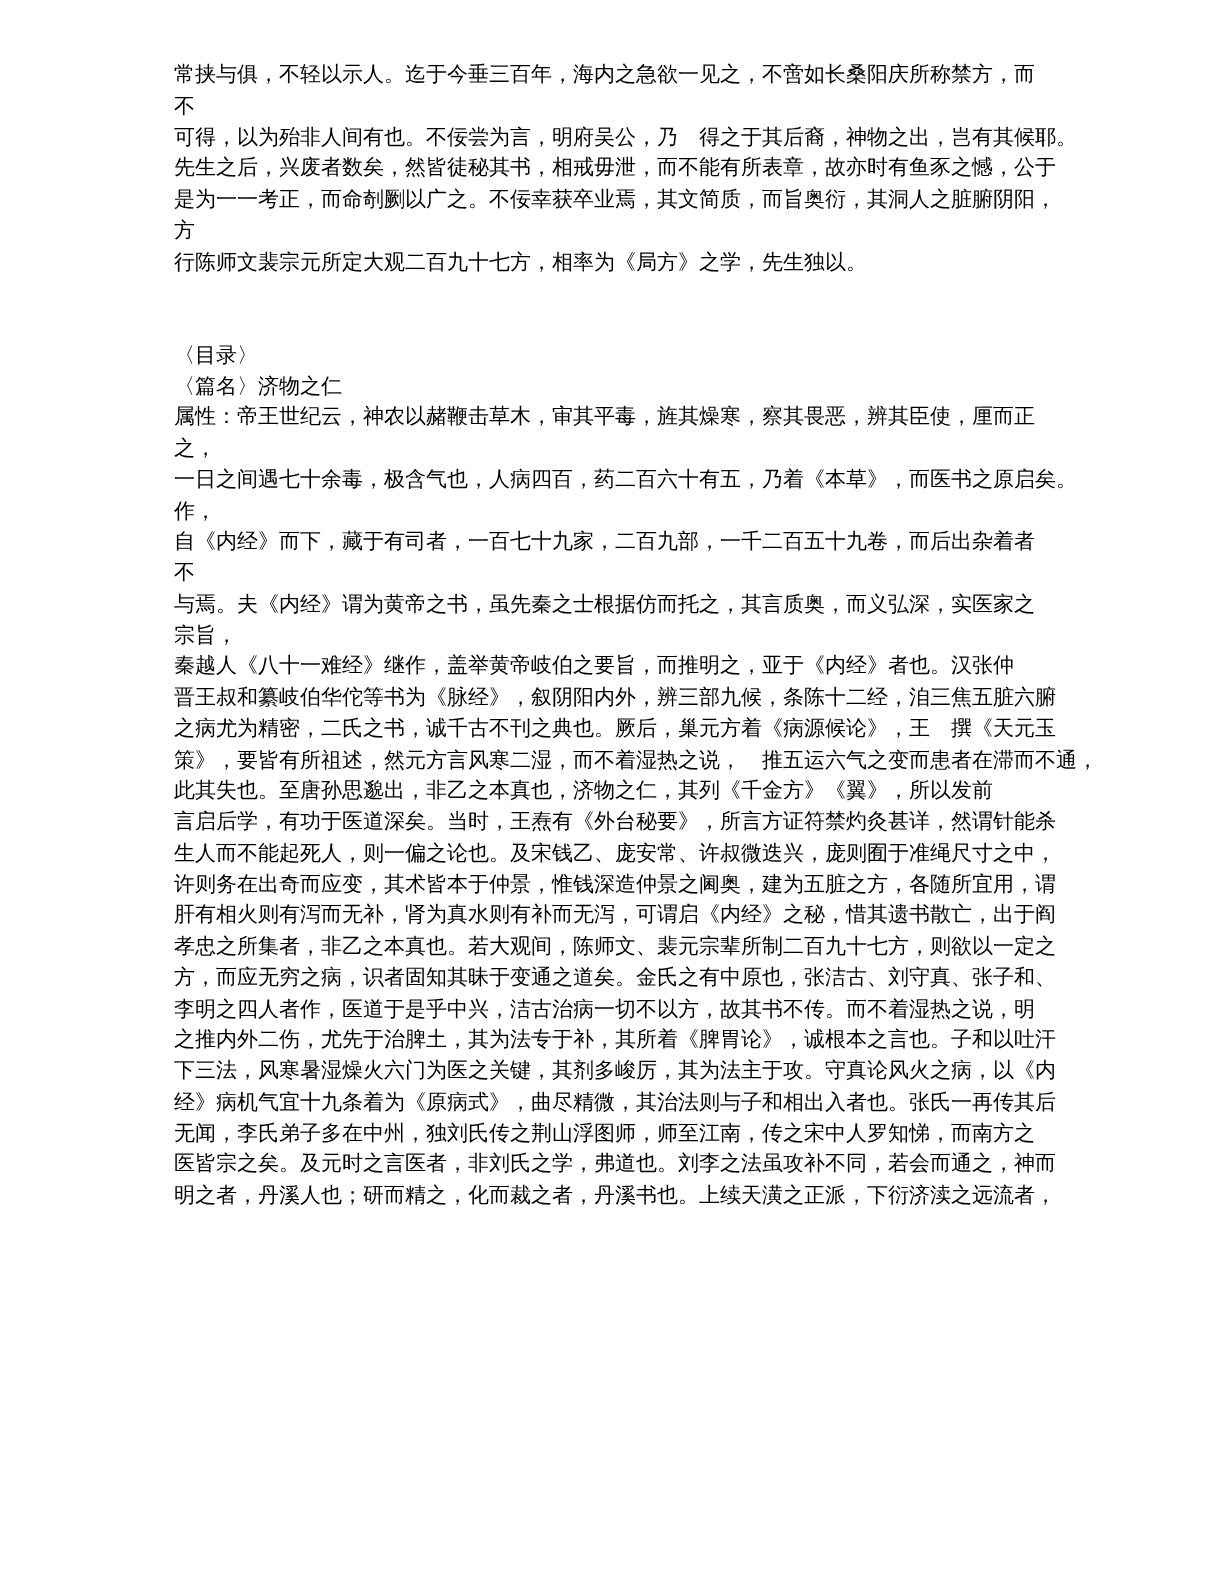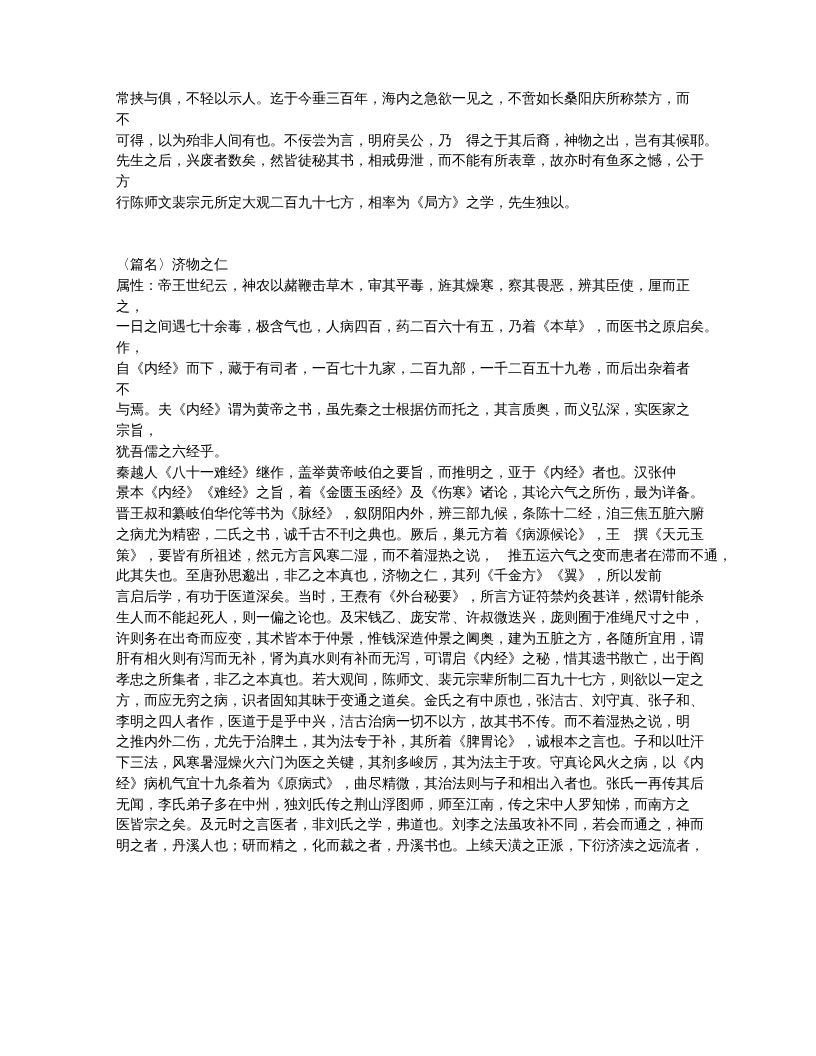--- a/index.html
+++ b/index.html
@@ -9,21 +9,21 @@
   body {
     width: 816px;
     height: 1056px;
     background: #ffffff;
     overflow: hidden;
   }
   .page {
     box-sizing: border-box;
     width: 816px;
     height: 756px;
-    padding: 89px 0 0 116px;
+    padding: 41px 0 0 116px;
     background: #ffffff;
     border-radius: 15px;
   }
   .doc-body {
     width: 640px;
   }
   .line {
     height: 20.75px;
     line-height: 20.75px;
     font-family: "Liberation Serif", "DejaVu Serif", serif;
@@ -35,36 +35,36 @@
 </style>
 </head>
 <body>
 
 <div class="page">
   <div class="doc-body" id="doc-body">
       <div class="line">常挟与俱，不轻以示人。迄于今垂三百年，海内之急欲一见之，不啻如长桑阳庆所称禁方，而</div>
       <div class="line">不</div>
       <div class="line">可得，以为殆非人间有也。不佞尝为言，明府吴公，乃　得之于其后裔，神物之出，岂有其候耶。</div>
       <div class="line">先生之后，兴废者数矣，然皆徒秘其书，相戒毋泄，而不能有所表章，故亦时有鱼豕之憾，公于</div>
+      <div class="line">是为一一考正，而命剞劂以广之。不佞幸获卒业焉，其文简质，而旨奥衍，其洞人之脏腑阴阳，</div>
       <div class="line">方</div>
       <div class="line">行陈师文裴宗元所定大观二百九十七方，相率为《局方》之学，先生独以。</div>
       <div class="line">&nbsp;</div>
       <div class="line">&nbsp;</div>
+      <div class="line">〈目录〉</div>
       <div class="line">〈篇名〉济物之仁</div>
       <div class="line">属性：帝王世纪云，神农以赭鞭击草木，审其平毒，旌其燥寒，察其畏恶，辨其臣使，厘而正</div>
       <div class="line">之，</div>
       <div class="line">一日之间遇七十余毒，极含气也，人病四百，药二百六十有五，乃着《本草》，而医书之原启矣。</div>
       <div class="line">作，</div>
       <div class="line">自《内经》而下，藏于有司者，一百七十九家，二百九部，一千二百五十九卷，而后出杂着者</div>
       <div class="line">不</div>
       <div class="line">与焉。夫《内经》谓为黄帝之书，虽先秦之士根据仿而托之，其言质奥，而义弘深，实医家之</div>
       <div class="line">宗旨，</div>
-      <div class="line">犹吾儒之六经乎。</div>
       <div class="line">秦越人《八十一难经》继作，盖举黄帝岐伯之要旨，而推明之，亚于《内经》者也。汉张仲</div>
-      <div class="line">景本《内经》《难经》之旨，着《金匮玉函经》及《伤寒》诸论，其论六气之所伤，最为详备。</div>
       <div class="line">晋王叔和纂岐伯华佗等书为《脉经》，叙阴阳内外，辨三部九候，条陈十二经，洎三焦五脏六腑</div>
       <div class="line">之病尤为精密，二氏之书，诚千古不刊之典也。厥后，巢元方着《病源候论》，王　撰《天元玉</div>
       <div class="line">策》，要皆有所祖述，然元方言风寒二湿，而不着湿热之说，　推五运六气之变而患者在滞而不通，</div>
       <div class="line">此其失也。至唐孙思邈出，非乙之本真也，济物之仁，其列《千金方》《翼》，所以发前</div>
       <div class="line">言启后学，有功于医道深矣。当时，王焘有《外台秘要》，所言方证符禁灼灸甚详，然谓针能杀</div>
       <div class="line">生人而不能起死人，则一偏之论也。及宋钱乙、庞安常、许叔微迭兴，庞则囿于准绳尺寸之中，</div>
       <div class="line">许则务在出奇而应变，其术皆本于仲景，惟钱深造仲景之阃奥，建为五脏之方，各随所宜用，谓</div>
       <div class="line">肝有相火则有泻而无补，肾为真水则有补而无泻，可谓启《内经》之秘，惜其遗书散亡，出于阎</div>
       <div class="line">孝忠之所集者，非乙之本真也。若大观间，陈师文、裴元宗辈所制二百九十七方，则欲以一定之</div>
       <div class="line">方，而应无穷之病，识者固知其昧于变通之道矣。金氏之有中原也，张洁古、刘守真、张子和、</div>

